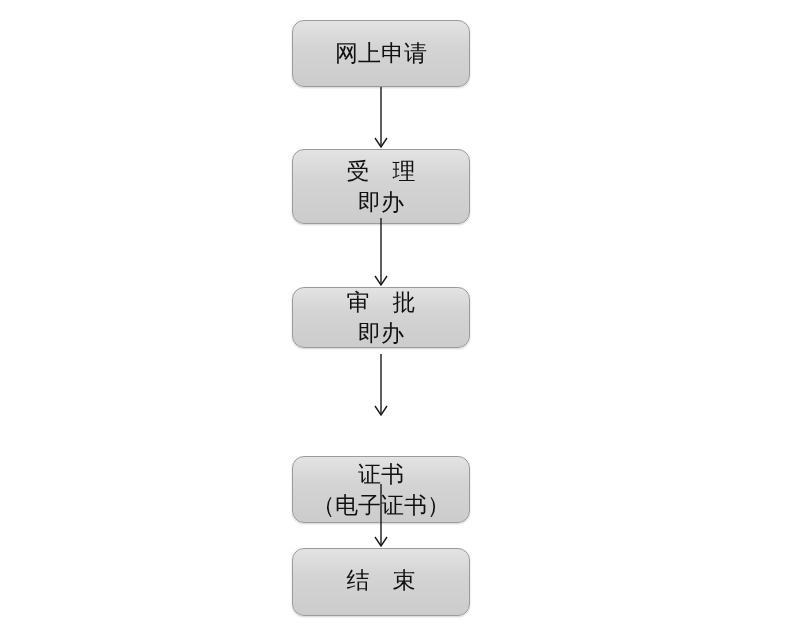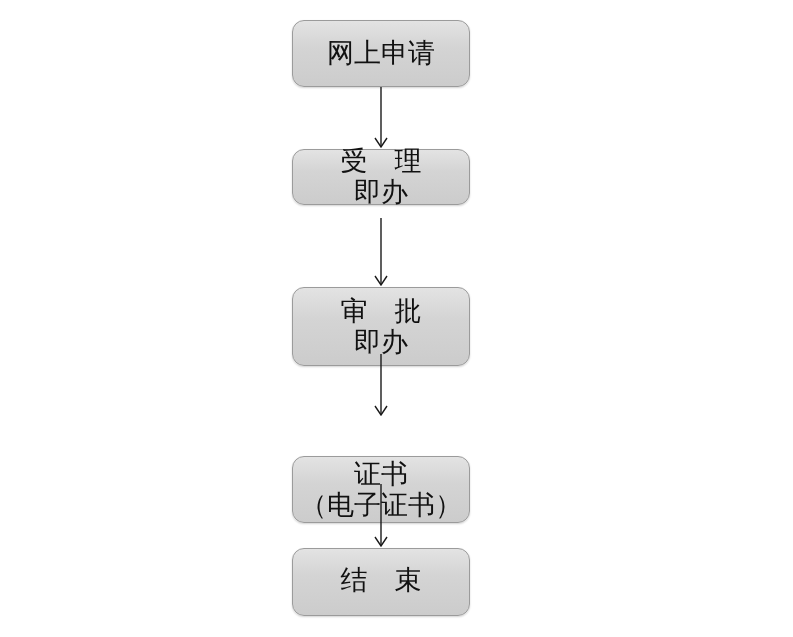--- a/index.html
+++ b/index.html
@@ -28,21 +28,21 @@
                 var(--node-fill-bottom, #cccccc) 100%);
     box-shadow: 0 1px 2px rgba(0,0,0,0.18);
     display: flex;
     flex-direction: column;
     align-items: center;
     justify-content: center;
     text-align: center;
   }
   .node .line {
     color: var(--text-color, #111111);
-    font-size: 27px;
+    font-size: 23px;
     line-height: 31px;
     white-space: pre;
   }
   .arrow {
     position: absolute;
     left: 373px;
     width: 16px;
     display: block;
   }
   .arrow line, .arrow polyline {
@@ -58,31 +58,31 @@
 
   <div class="node" style="top:20px; height:67px;">
     <div class="line">网上申请</div>
   </div>
 
   <svg class="arrow" style="top:87px;" width="16" height="61" viewBox="0 0 16 61">
     <line x1="8" y1="0" x2="8" y2="59"></line>
     <polyline points="2,51 8,60 14,51"></polyline>
   </svg>
 
-  <div class="node" style="top:149px; height:56px;">
+  <div class="node" style="top:149px; height:75px;">
     <div class="line">受　理</div>
     <div class="line">即办</div>
   </div>
 
   <svg class="arrow" style="top:218px;" width="16" height="68" viewBox="0 0 16 68">
     <line x1="8" y1="0" x2="8" y2="66"></line>
     <polyline points="2,58 8,67 14,58"></polyline>
   </svg>
 
-  <div class="node" style="top:287px; height:79px;">
+  <div class="node" style="top:287px; height:61px;">
     <div class="line">审　批</div>
     <div class="line">即办</div>
   </div>
 
   <svg class="arrow" style="top:354px;" width="16" height="62" viewBox="0 0 16 62">
     <line x1="8" y1="0" x2="8" y2="60"></line>
     <polyline points="2,52 8,61 14,52"></polyline>
   </svg>
 
   <div class="node" style="top:417px; height:67px;margin-top:39px;">

